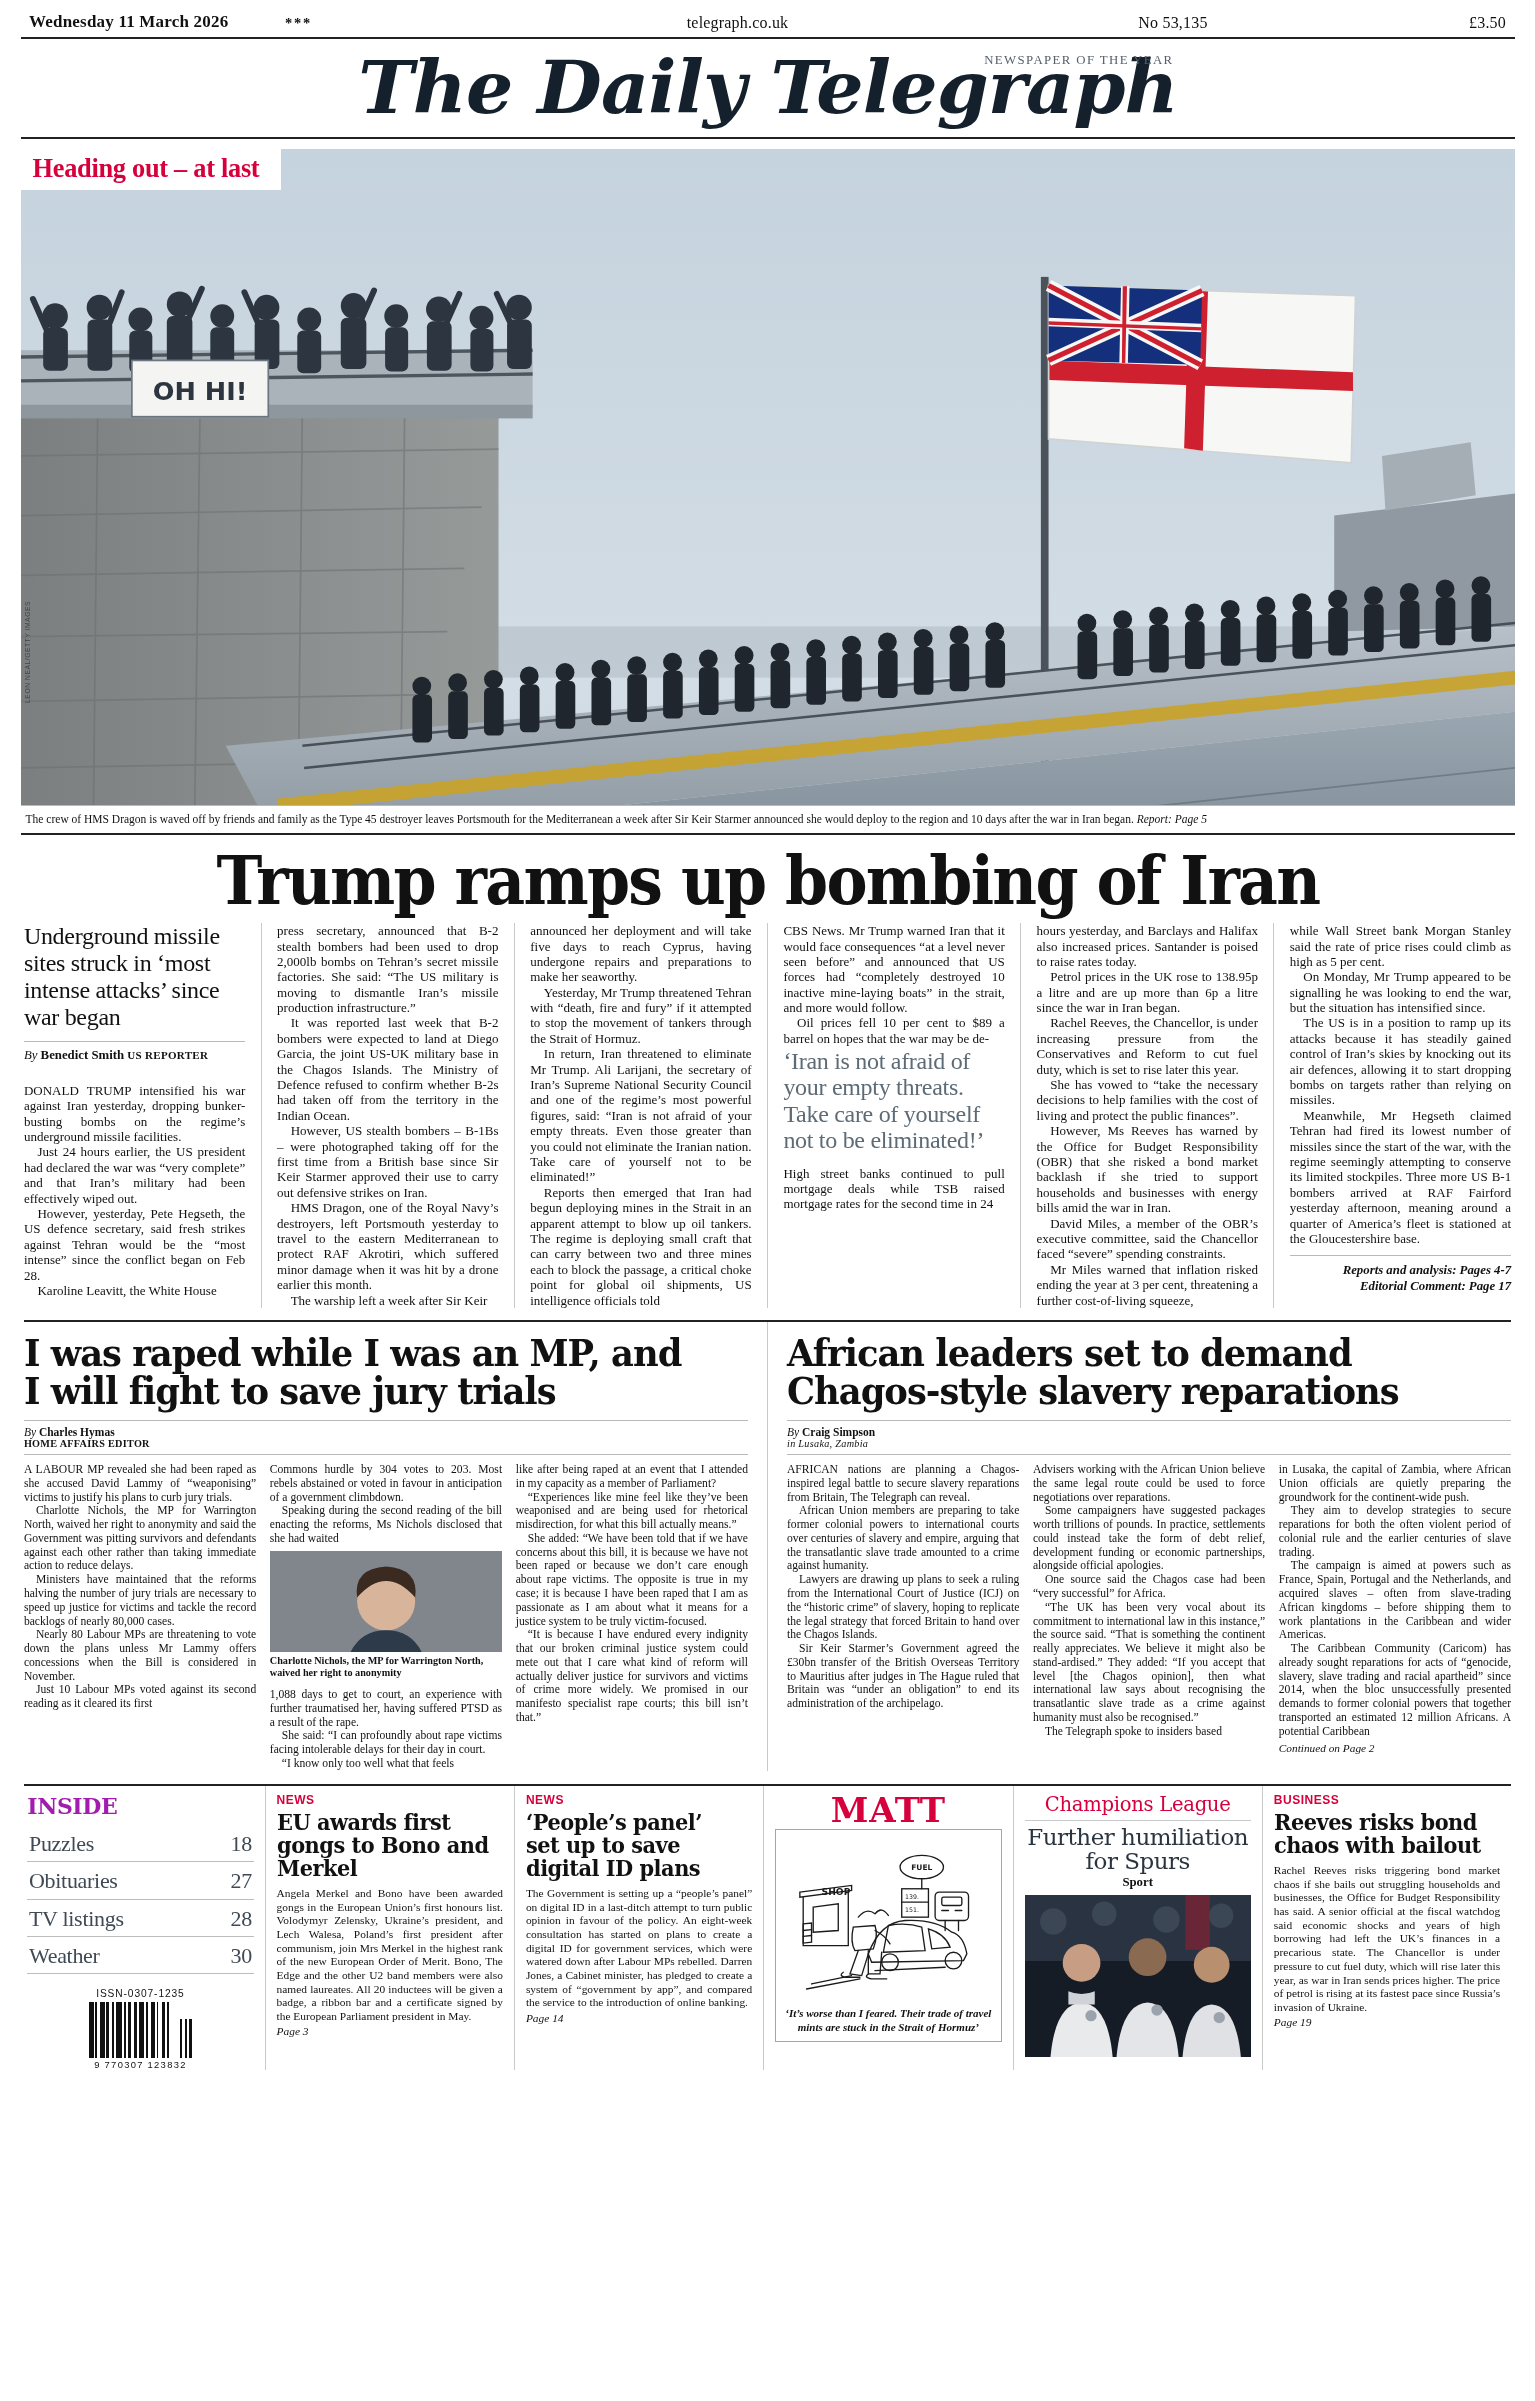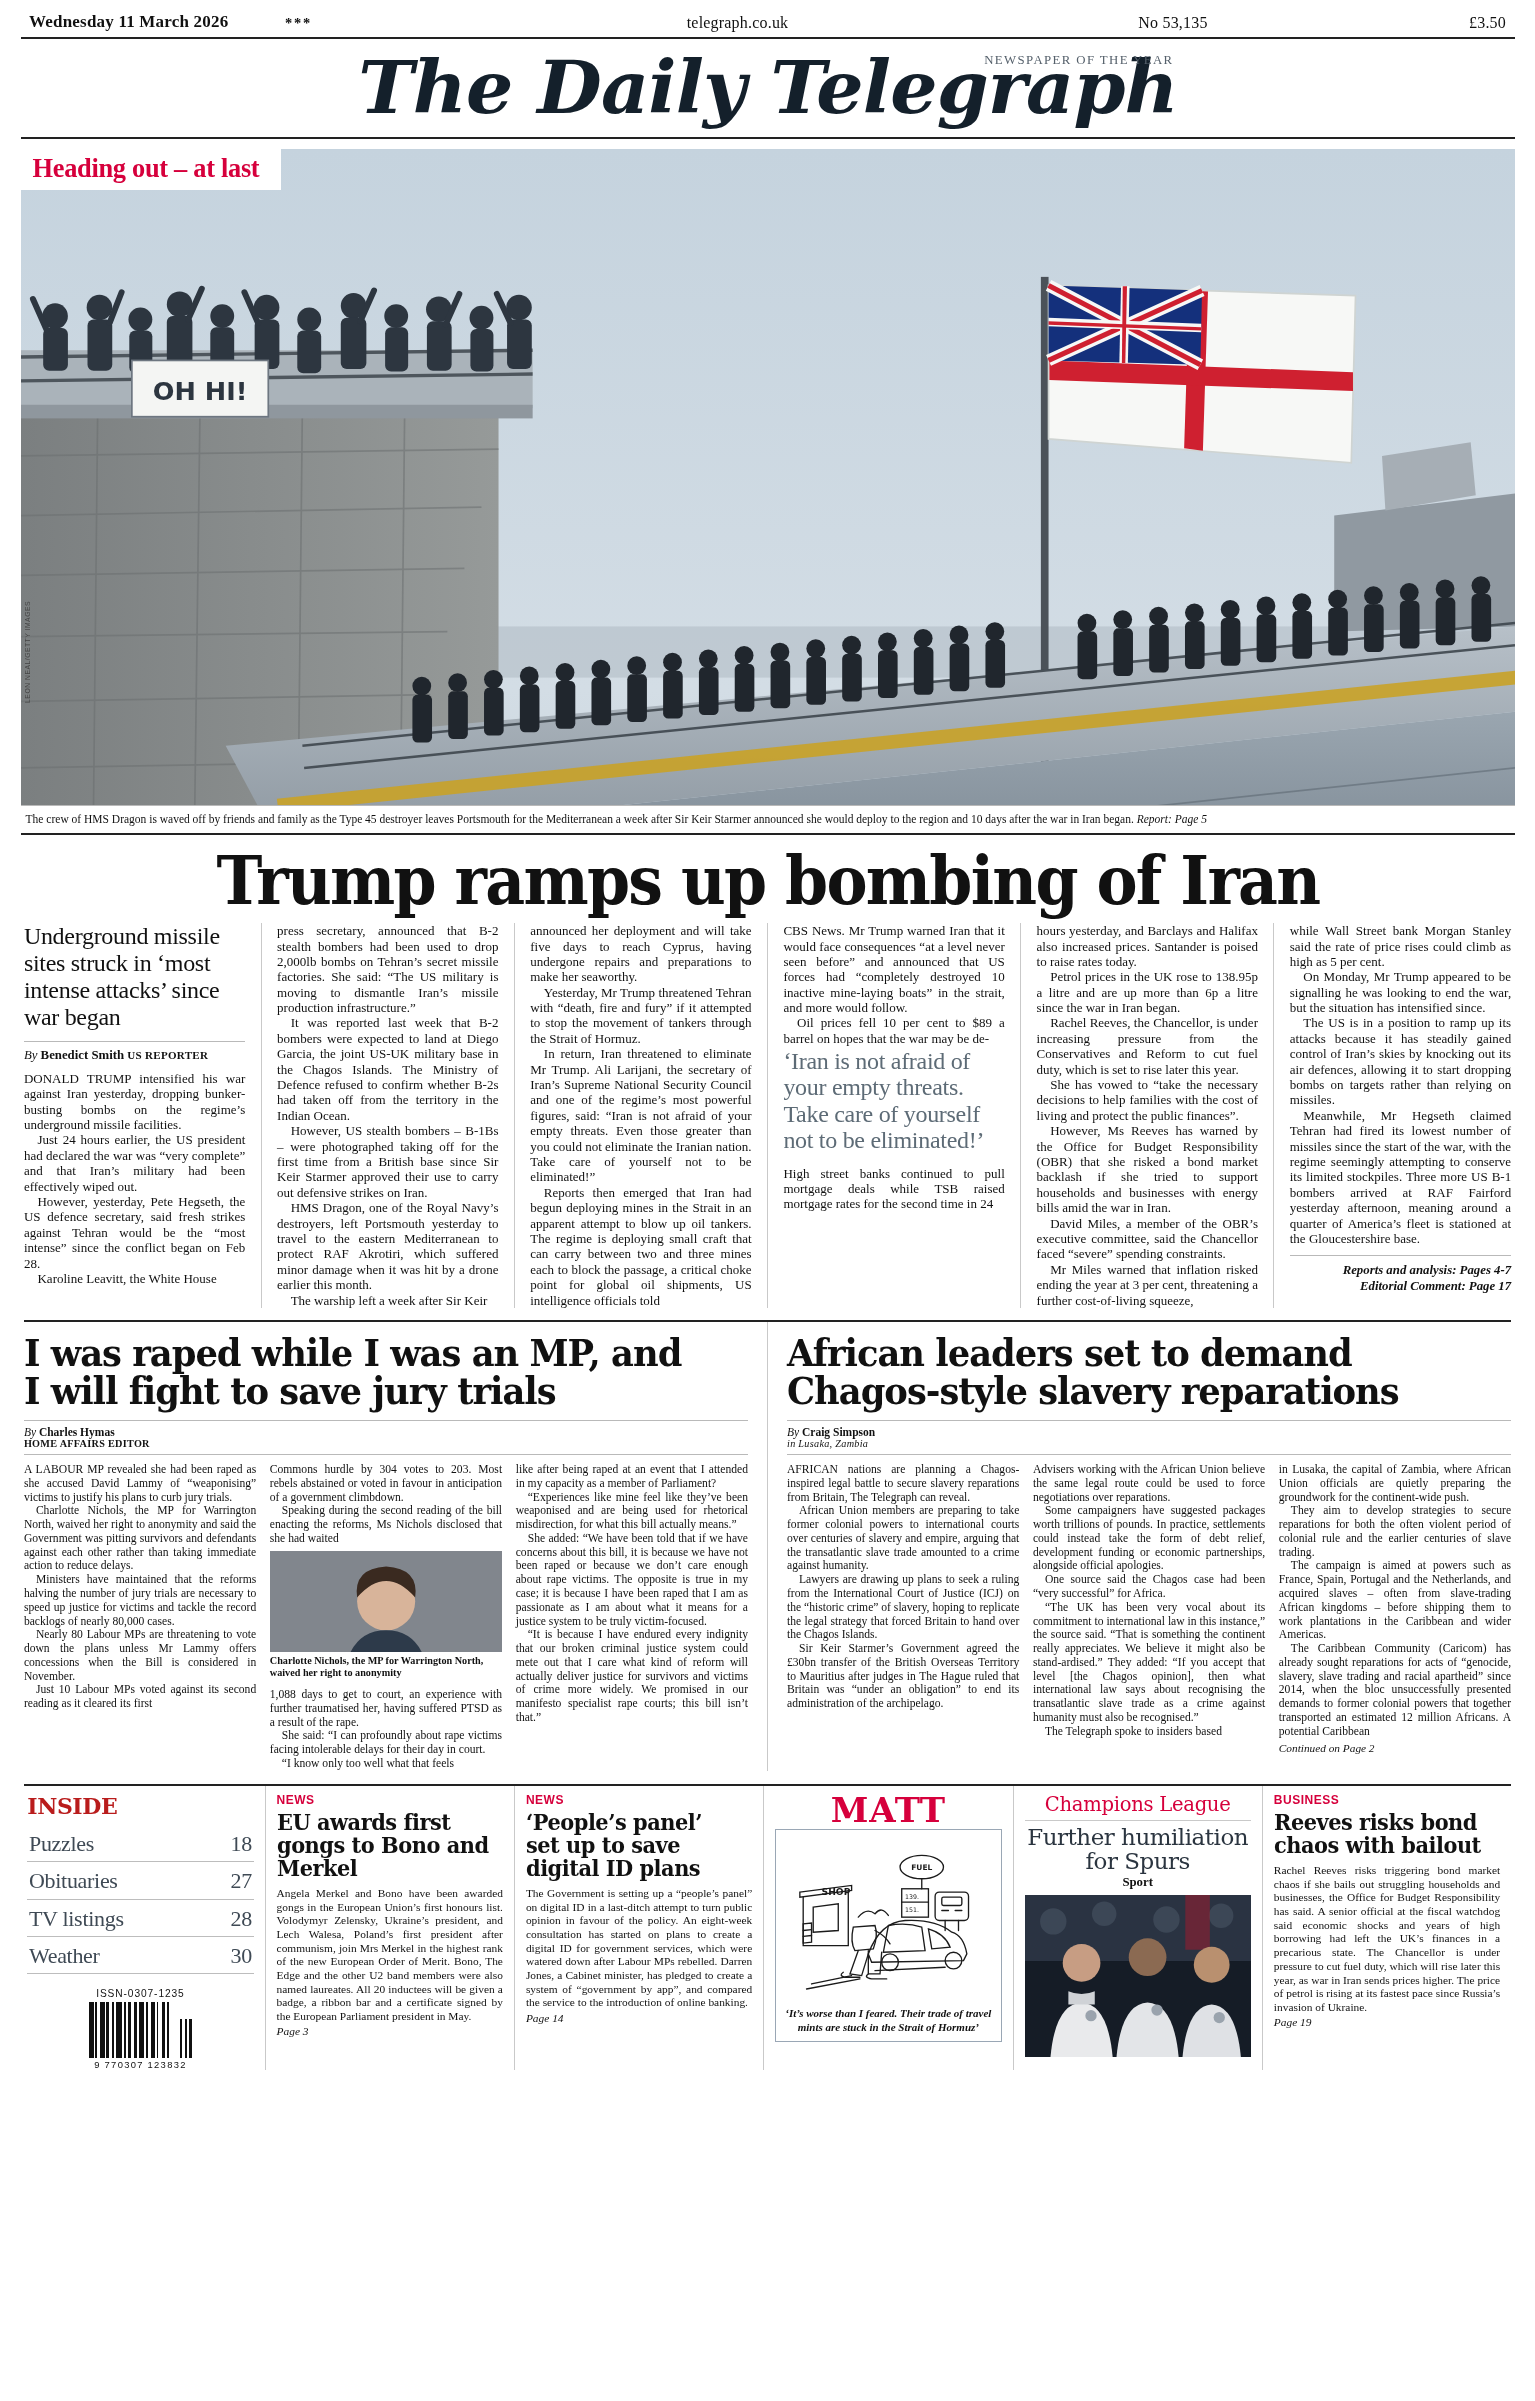--- a/index.html
+++ b/index.html
@@ -88,21 +88,21 @@
   .lead-wrap { display:flex; gap:15.4px; padding:0 3.4px; }
   .col { flex:1 1 0; min-width:0; }
   .vr { border-left:0.9px solid #c9c9c9; }
 
   .standfirst {
     font-size:24px; line-height:1.12; letter-spacing:-0.3px;
     padding-bottom:10.2px;
   }
   .byline {
     border-top:0.9px solid #b9b9b9;
-    padding-top:6px; margin-bottom:8px;
+    padding-top:6px; margin-bottom:20px;
     font-size:12.8px; font-weight:bold;
   }
   .byline i { font-style:italic; font-weight:normal; }
   .byline .role { font-size:11px; letter-spacing:0.3px; }
 
   p.body {
     margin:0; font-size:13px; line-height:1.185;
     text-align:justify; hyphens:auto; -webkit-hyphens:auto;
   }
   p.body + p.body { text-indent:13.6px; }
@@ -148,21 +148,21 @@
   
   .bottom-rule { border-top:2.6px solid #222; margin:13.6px 3.4px 0 3.4px; }
   .promos { display:flex; gap:0; padding:0 3.4px; margin-top:0; }
   .promo { flex:1 1 0; min-width:0; padding:6.8px 11px 0 11px; border-left:0.9px solid #c9c9c9; }
   .promo:first-child { border-left:none; padding-left:3.4px; }
   .kicker {
     font-family:"Liberation Sans", sans-serif;
     font-size:12px; font-weight:bold; letter-spacing:0.5px;
     color:#d6003c; padding-bottom:4.3px;
   }
-  .kicker.black { color:#b91c1c; font-family:"DejaVu Serif",serif; font-size:22px; letter-spacing:-0.4px; }
+  .kicker.black { color:#a21caf; font-family:"DejaVu Serif",serif; font-size:22px; letter-spacing:-0.4px; }
   .promo-head {
     font-size:22px; line-height:1.04; letter-spacing:-0.5px; font-weight:bold;
     font-family:"DejaVu Serif", serif; padding-bottom:6.8px; transform:scaleX(.95);
     transform-origin:left center;
   }
   .promo-body { font-size:11.4px; line-height:1.2; text-align:justify; hyphens:auto; }
   .promo-page { font-style:italic; font-size:11.4px; padding-top:1.7px; }
 
   
   .inside-list { margin-top:1.7px; }

